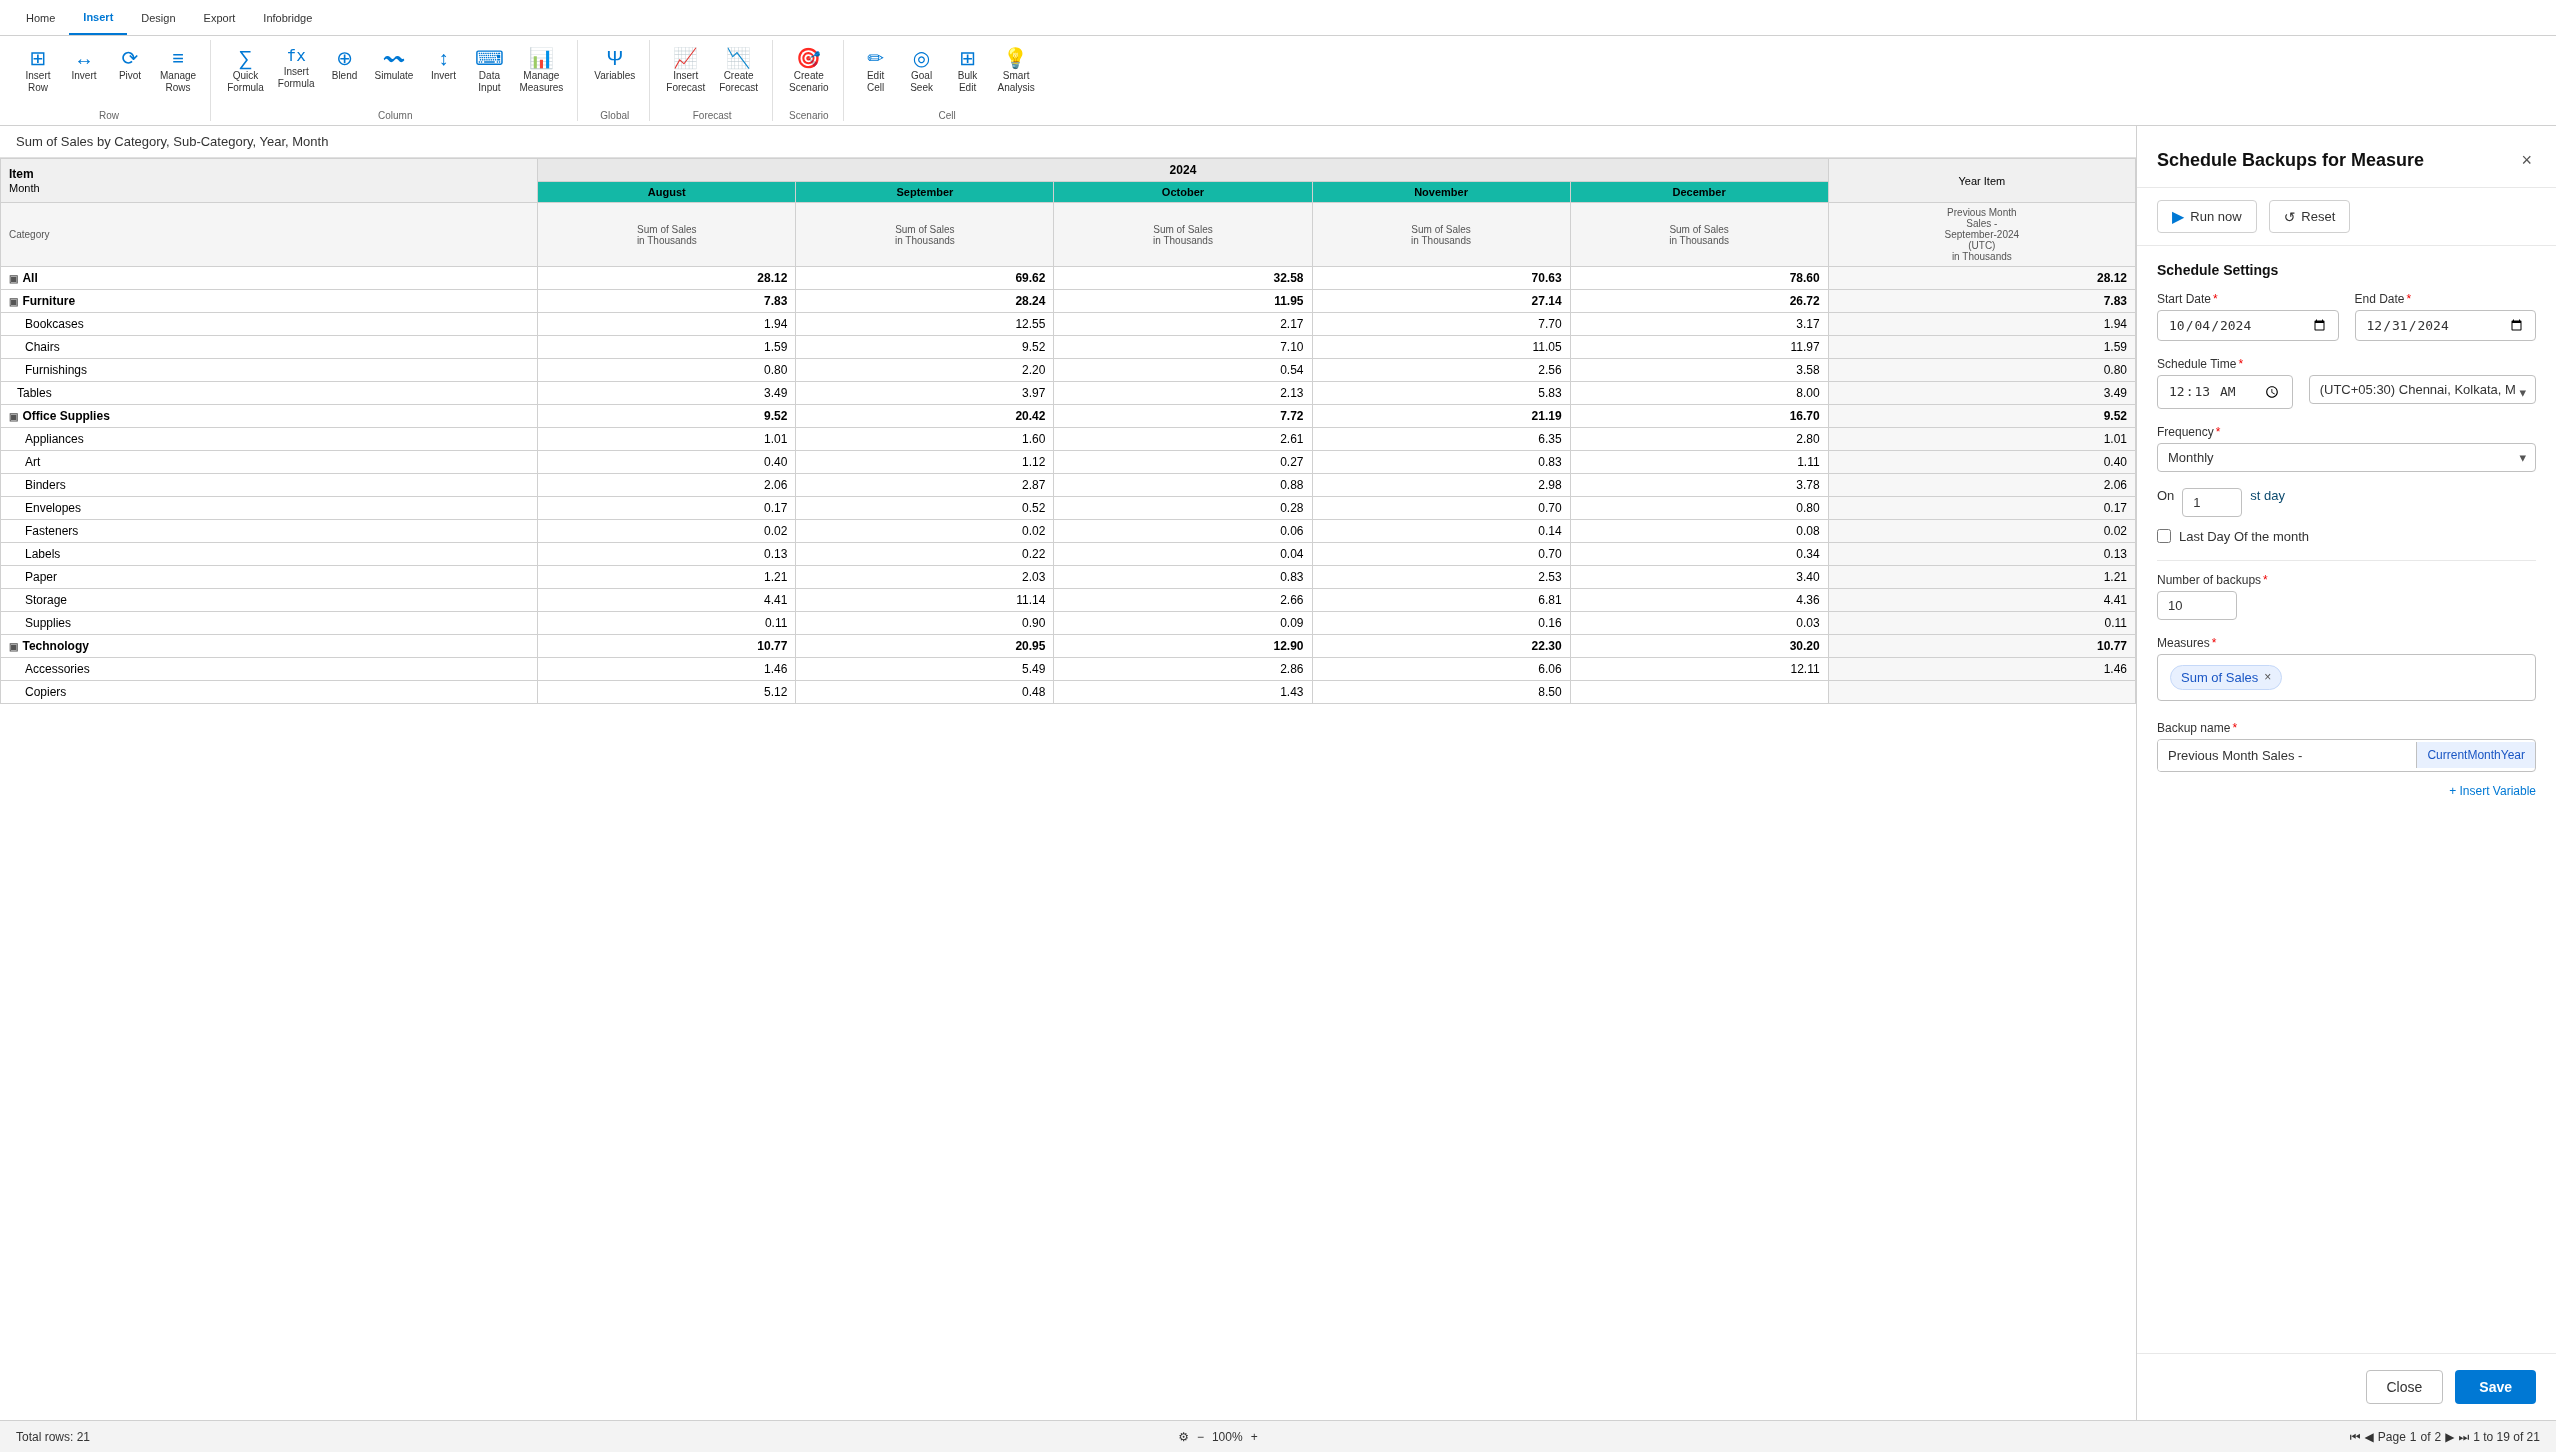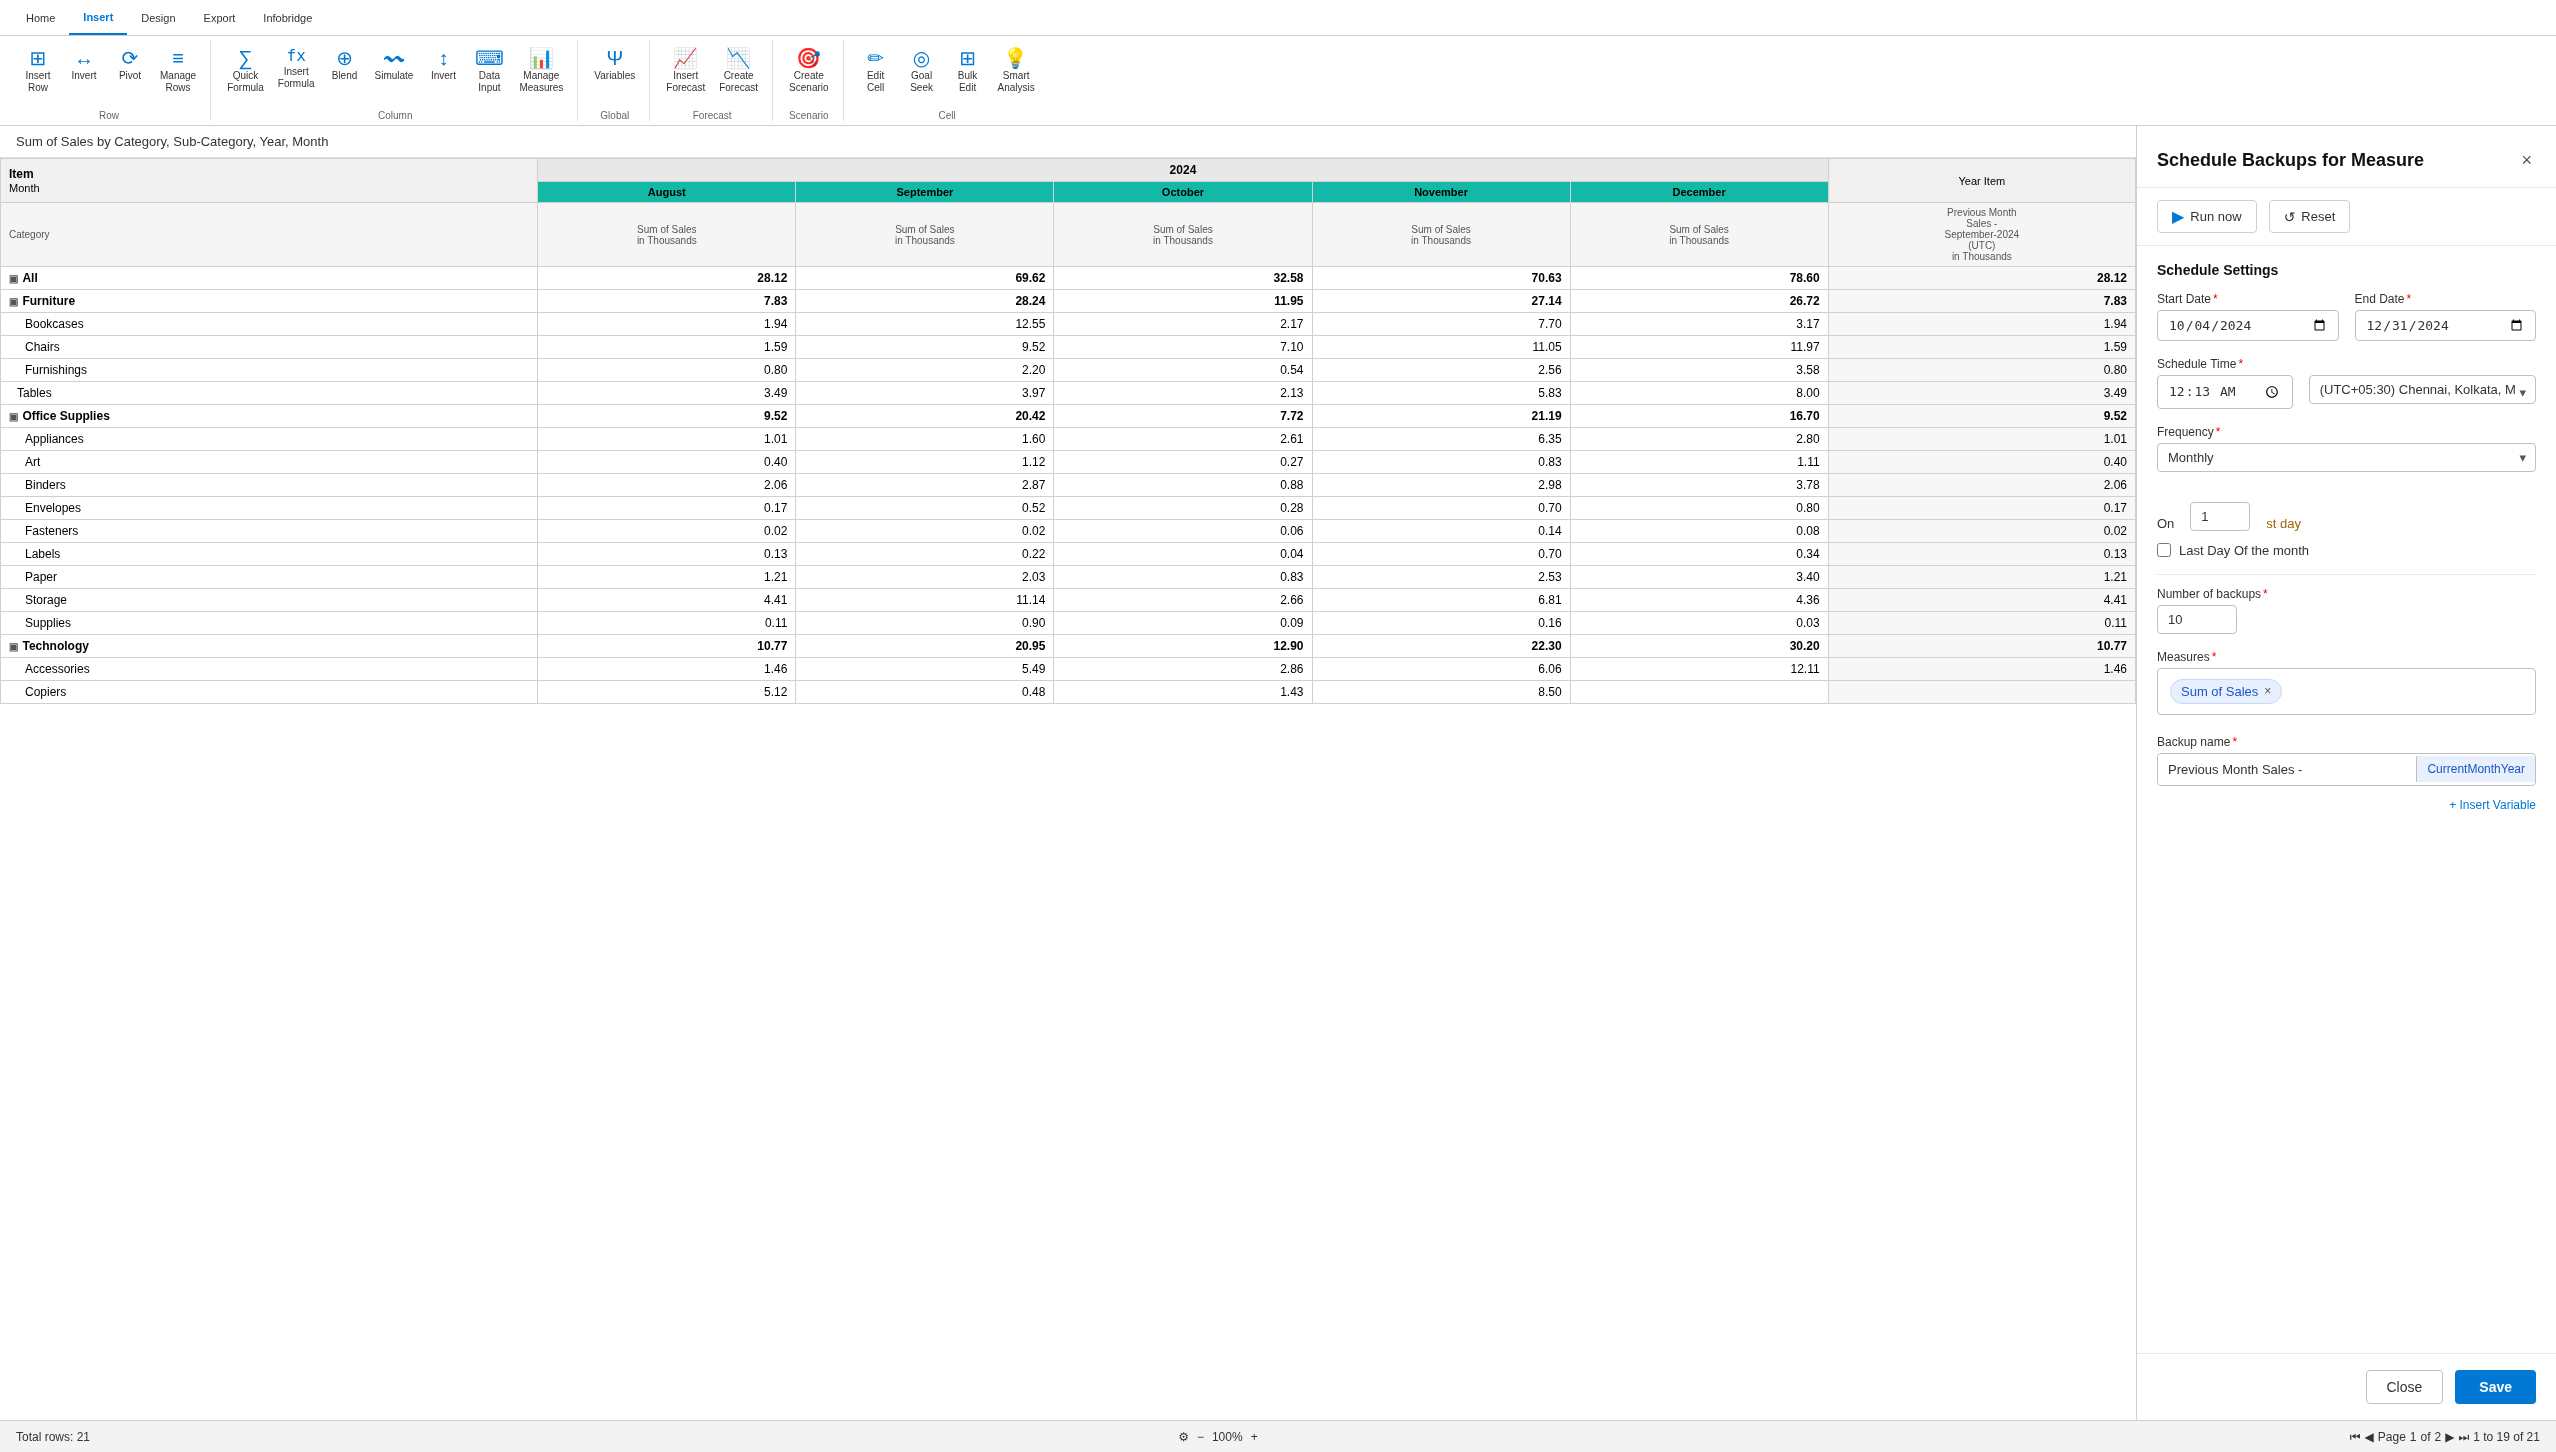--- a/index.html
+++ b/index.html
@@ -57,24 +57,24 @@
 
     .section-title { font-size: 14px; font-weight: 700; color: #111; margin-bottom: 14px; }
     .form-row { display: flex; gap: 16px; margin-bottom: 16px; }
     .form-group { display: flex; flex-direction: column; gap: 4px; flex: 1; }
     .form-label { font-size: 12px; color: #333; font-weight: 500; }
     .form-label .required { color: #e00; margin-left: 2px; }
     .form-input { padding: 6px 10px; border: 1px solid #c0c0c0; border-radius: 4px; font-size: 13px; color: #333; background: #fff; width: 100%; }
     .form-select { padding: 6px 10px; border: 1px solid #c0c0c0; border-radius: 4px; font-size: 13px; color: #333; background: #fff; width: 100%; appearance: none; cursor: pointer; }
     .select-wrapper { position: relative; }
     .select-wrapper::after { content: '▾'; position: absolute; right: 10px; top: 50%; transform: translateY(-50%); color: #555; pointer-events: none; }
-    .on-row { display: flex; align-items: flex-end; gap: 16px; margin-bottom: 12px; }
+    .on-row { display: flex; align-items: flex-start; gap: 8px; margin-bottom: 12px; }
     .on-label { font-size: 13px; color: #333; }
     .on-input { width: 60px; padding: 6px 10px; border: 1px solid #c0c0c0; border-radius: 4px; font-size: 13px; }
-    .on-suffix { font-size: 13px; color: #a16207; margin-top: 28px; }
+    .on-suffix { font-size: 13px; color: #0c4a6e; }
     .checkbox-row { display: flex; align-items: center; gap: 8px; margin-bottom: 16px; }
     .checkbox-row input[type="checkbox"] { width: 14px; height: 14px; cursor: pointer; }
     .checkbox-label { font-size: 13px; color: #333; }
     .measure-chip { display: inline-flex; align-items: center; gap: 6px; background: #e8f0fe; border: 1px solid #c5d8f8; border-radius: 14px; padding: 4px 10px; font-size: 13px; color: #1a56c4; margin: 4px; }
     .measure-chip .remove { cursor: pointer; color: #555; font-size: 12px; }
     .measures-box { border: 1px solid #c0c0c0; border-radius: 4px; padding: 6px 8px; min-height: 42px; display: flex; flex-wrap: wrap; align-items: center; margin-bottom: 16px; }
     .backup-name-row { display: flex; align-items: center; gap: 6px; border: 1px solid #c0c0c0; border-radius: 4px; overflow: hidden; margin-bottom: 8px; }
     .backup-name-input { flex: 1; padding: 8px 10px; border: none; font-size: 13px; color: #333; outline: none; }
     .backup-name-var { background: #e8f0fe; color: #1a56c4; padding: 6px 10px; font-size: 12px; font-weight: 500; cursor: pointer; border-left: 1px solid #c0c0c0; white-space: nowrap; }
     .insert-variable { color: #0078d4; font-size: 12px; cursor: pointer; text-align: right; display: block; margin-bottom: 16px; }

